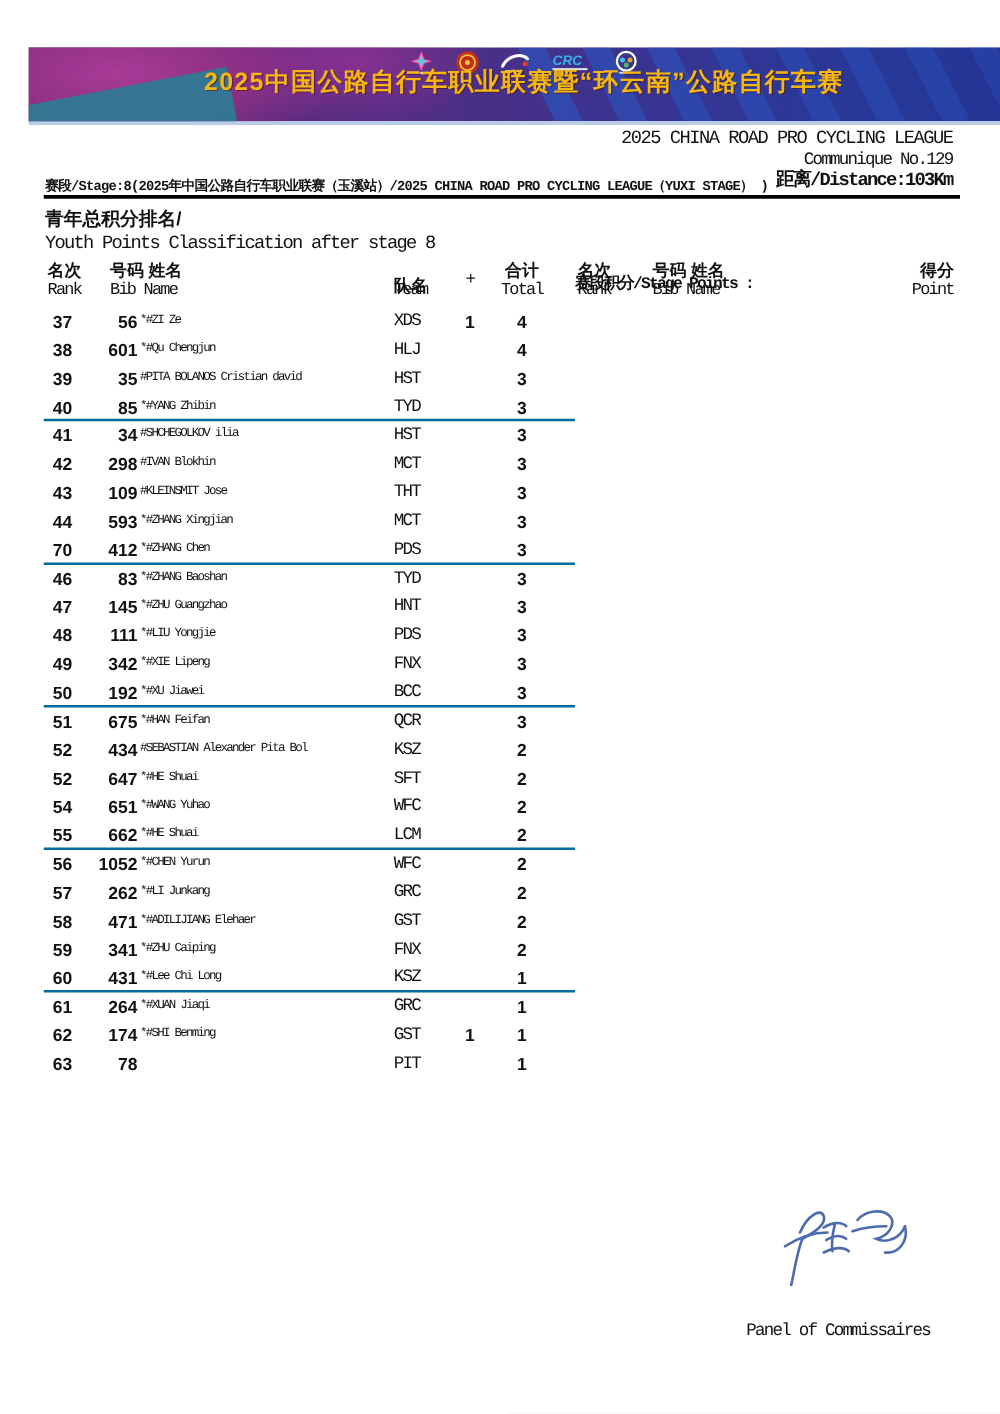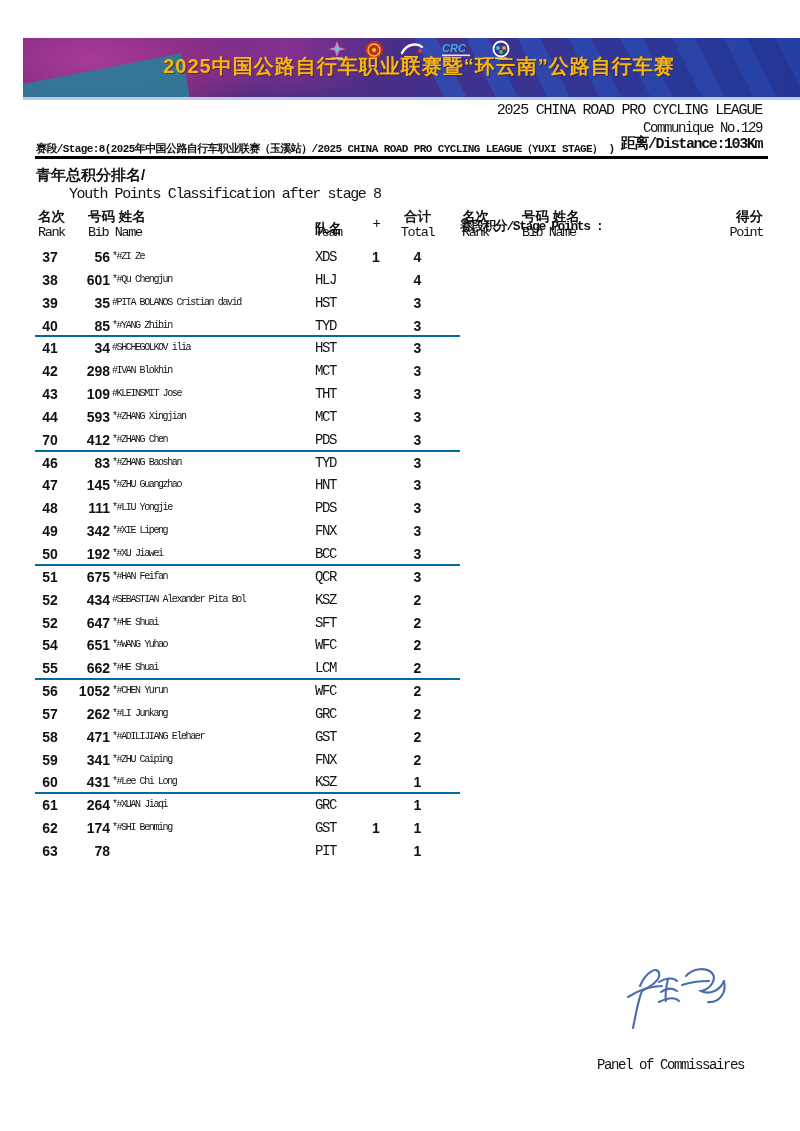--- a/index.html
+++ b/index.html
@@ -33,21 +33,21 @@
 
   
   .league-line{right:38px;top:102px;font-size:15px;letter-spacing:-1.2px;}
   .communique-line{right:38px;top:120px;font-size:14px;}
   .stage-line{left:36px;top:141px;font-size:11px;letter-spacing:-.6px;font-weight:700;}
   .distance-line{right:38px;top:134px;font-size:15px;font-weight:700;}
   .rule{left:35px;top:156px;width:733px;height:3px;background:#000;}
 
   
   .cls-title-cn{left:36px;top:166px;font-size:15px;font-weight:700;}
-  .cls-title-en{left:36px;top:186px;font-size:15px;margin-left:33px;}
+  .cls-title-en{left:36px;top:186px;font-size:15px;}
   .sp-title{left:460px;top:169px;font-size:13px;font-weight:700;margin-top:48px;}
 
   
   .th-cjk{font-size:13.5px;font-weight:700;}
   .th-en{font-size:13.5px;}
 
   
   .tbody{left:35px;top:246px;width:425px;}
   .trow{position:relative;height:22.85px;box-sizing:border-box;}
   .trow.sep{border-bottom:2px solid #0369a1;}

